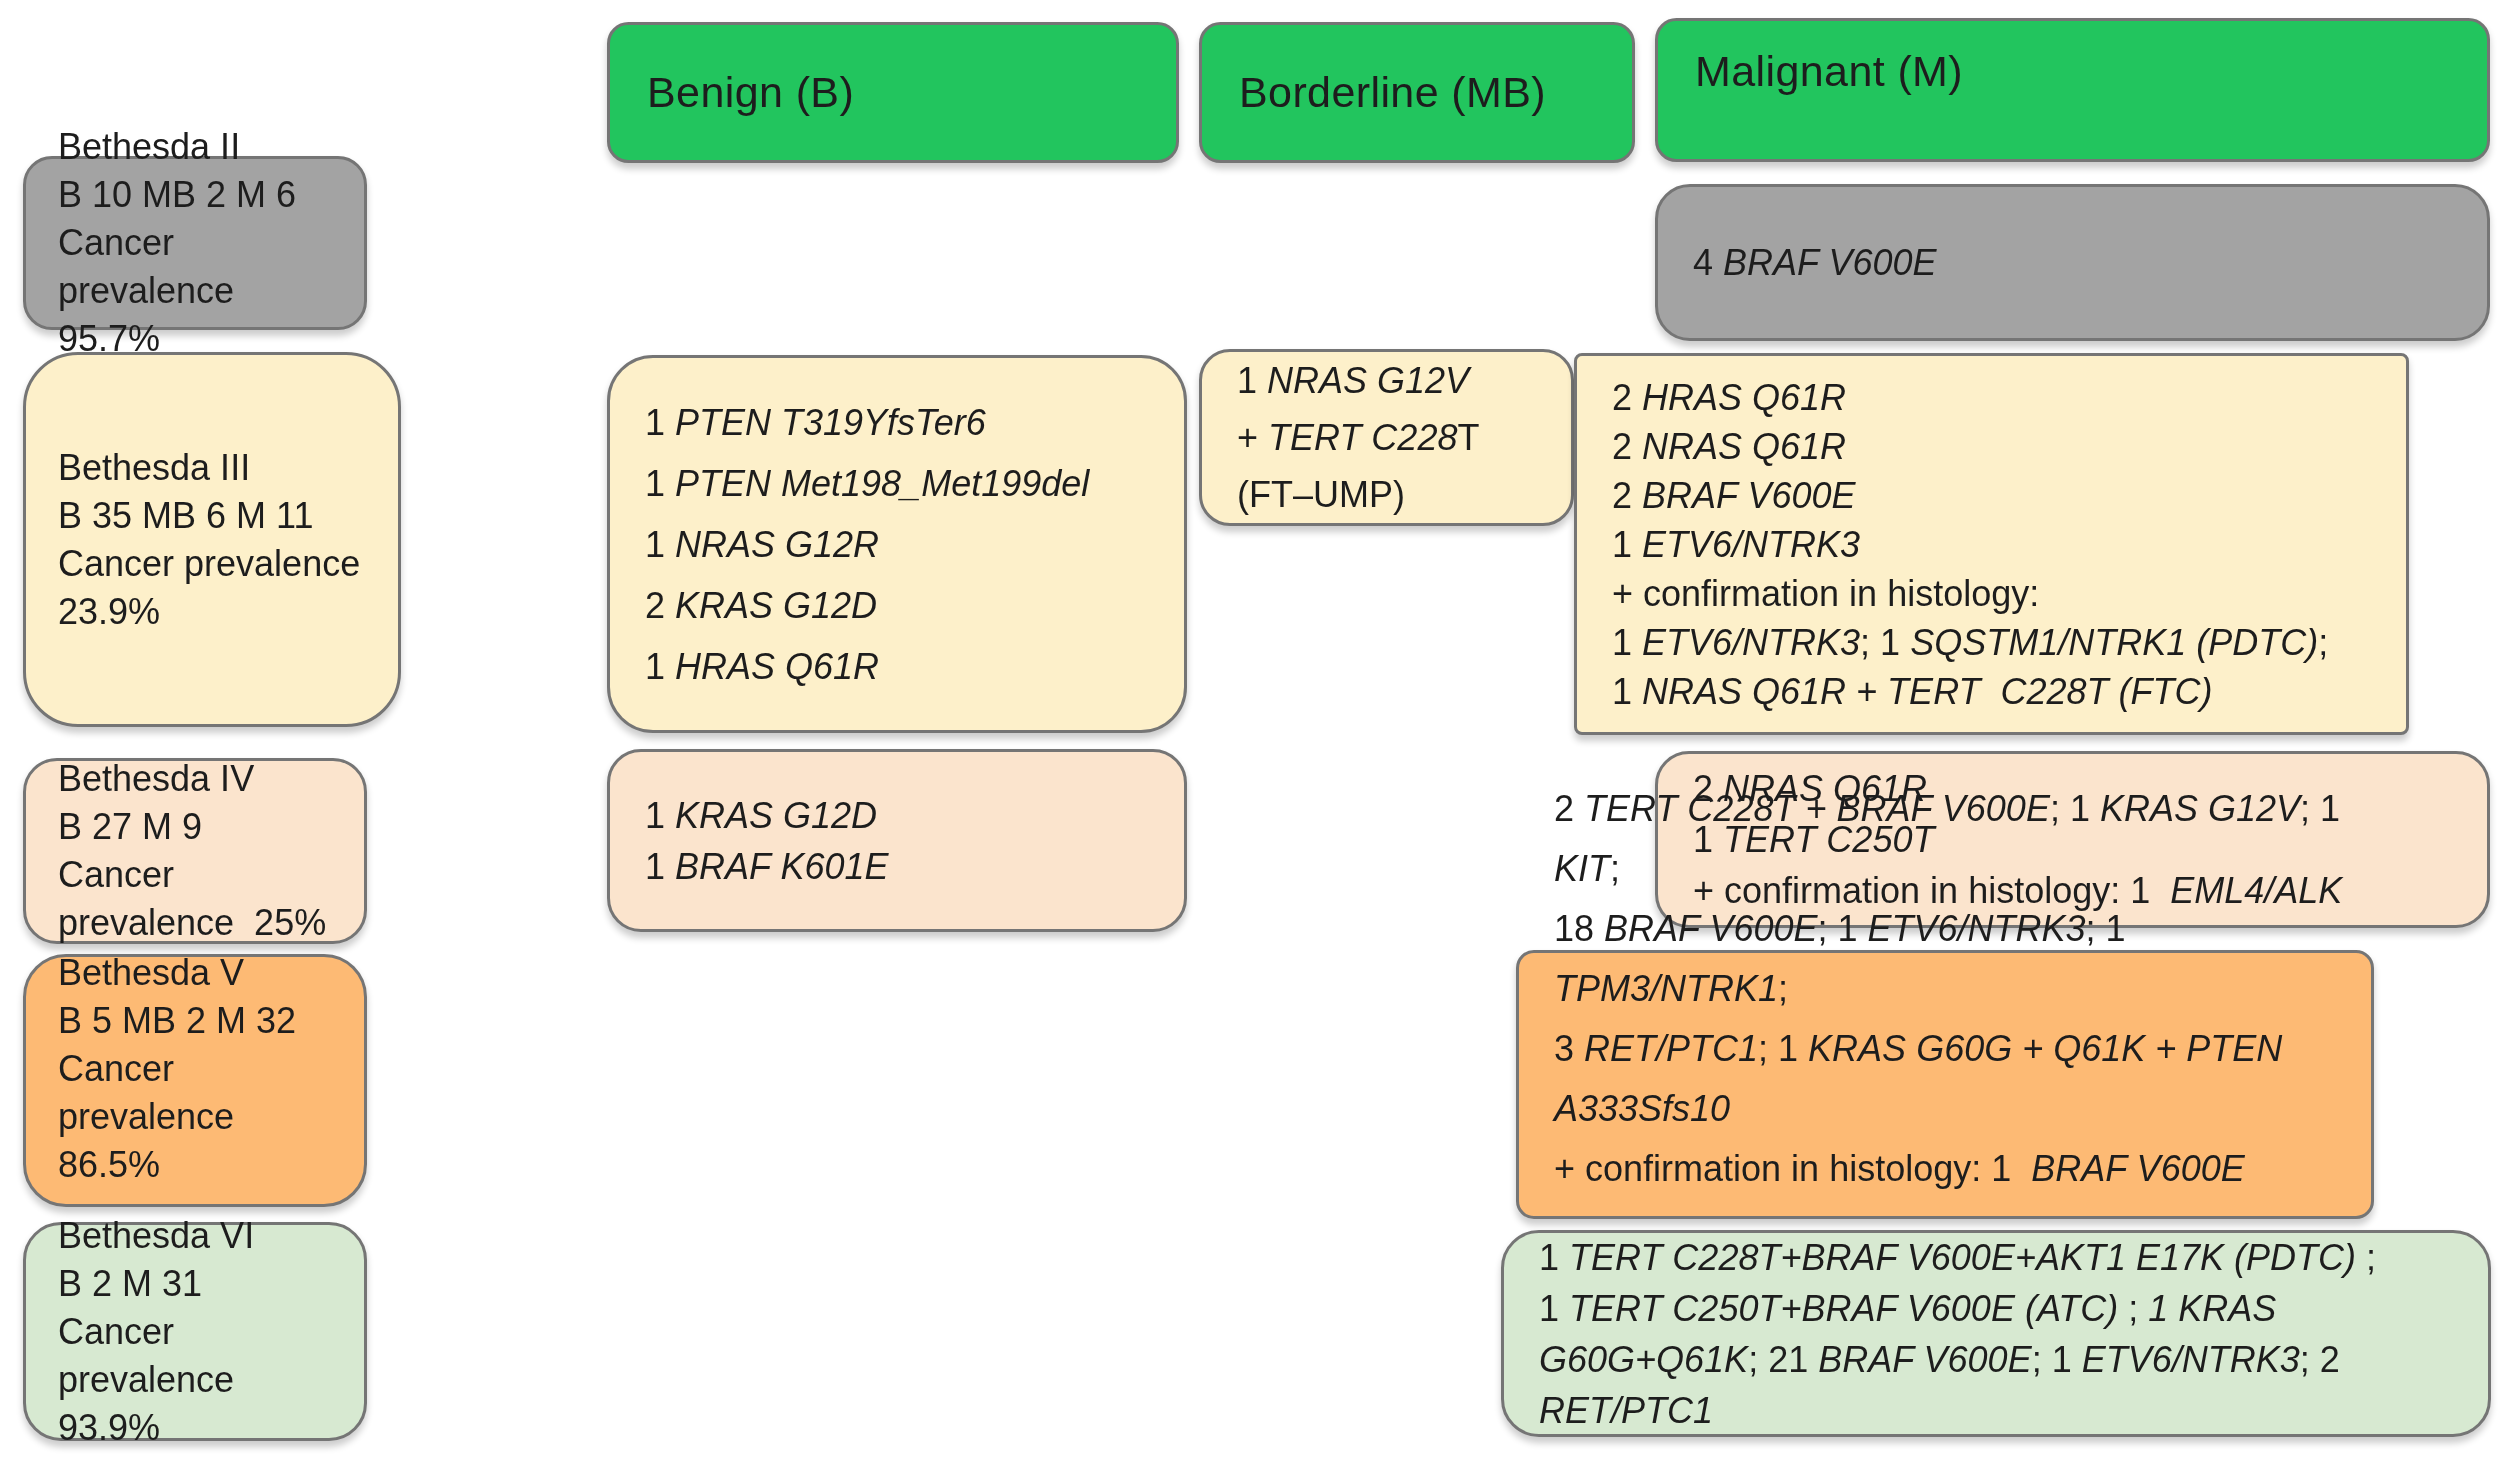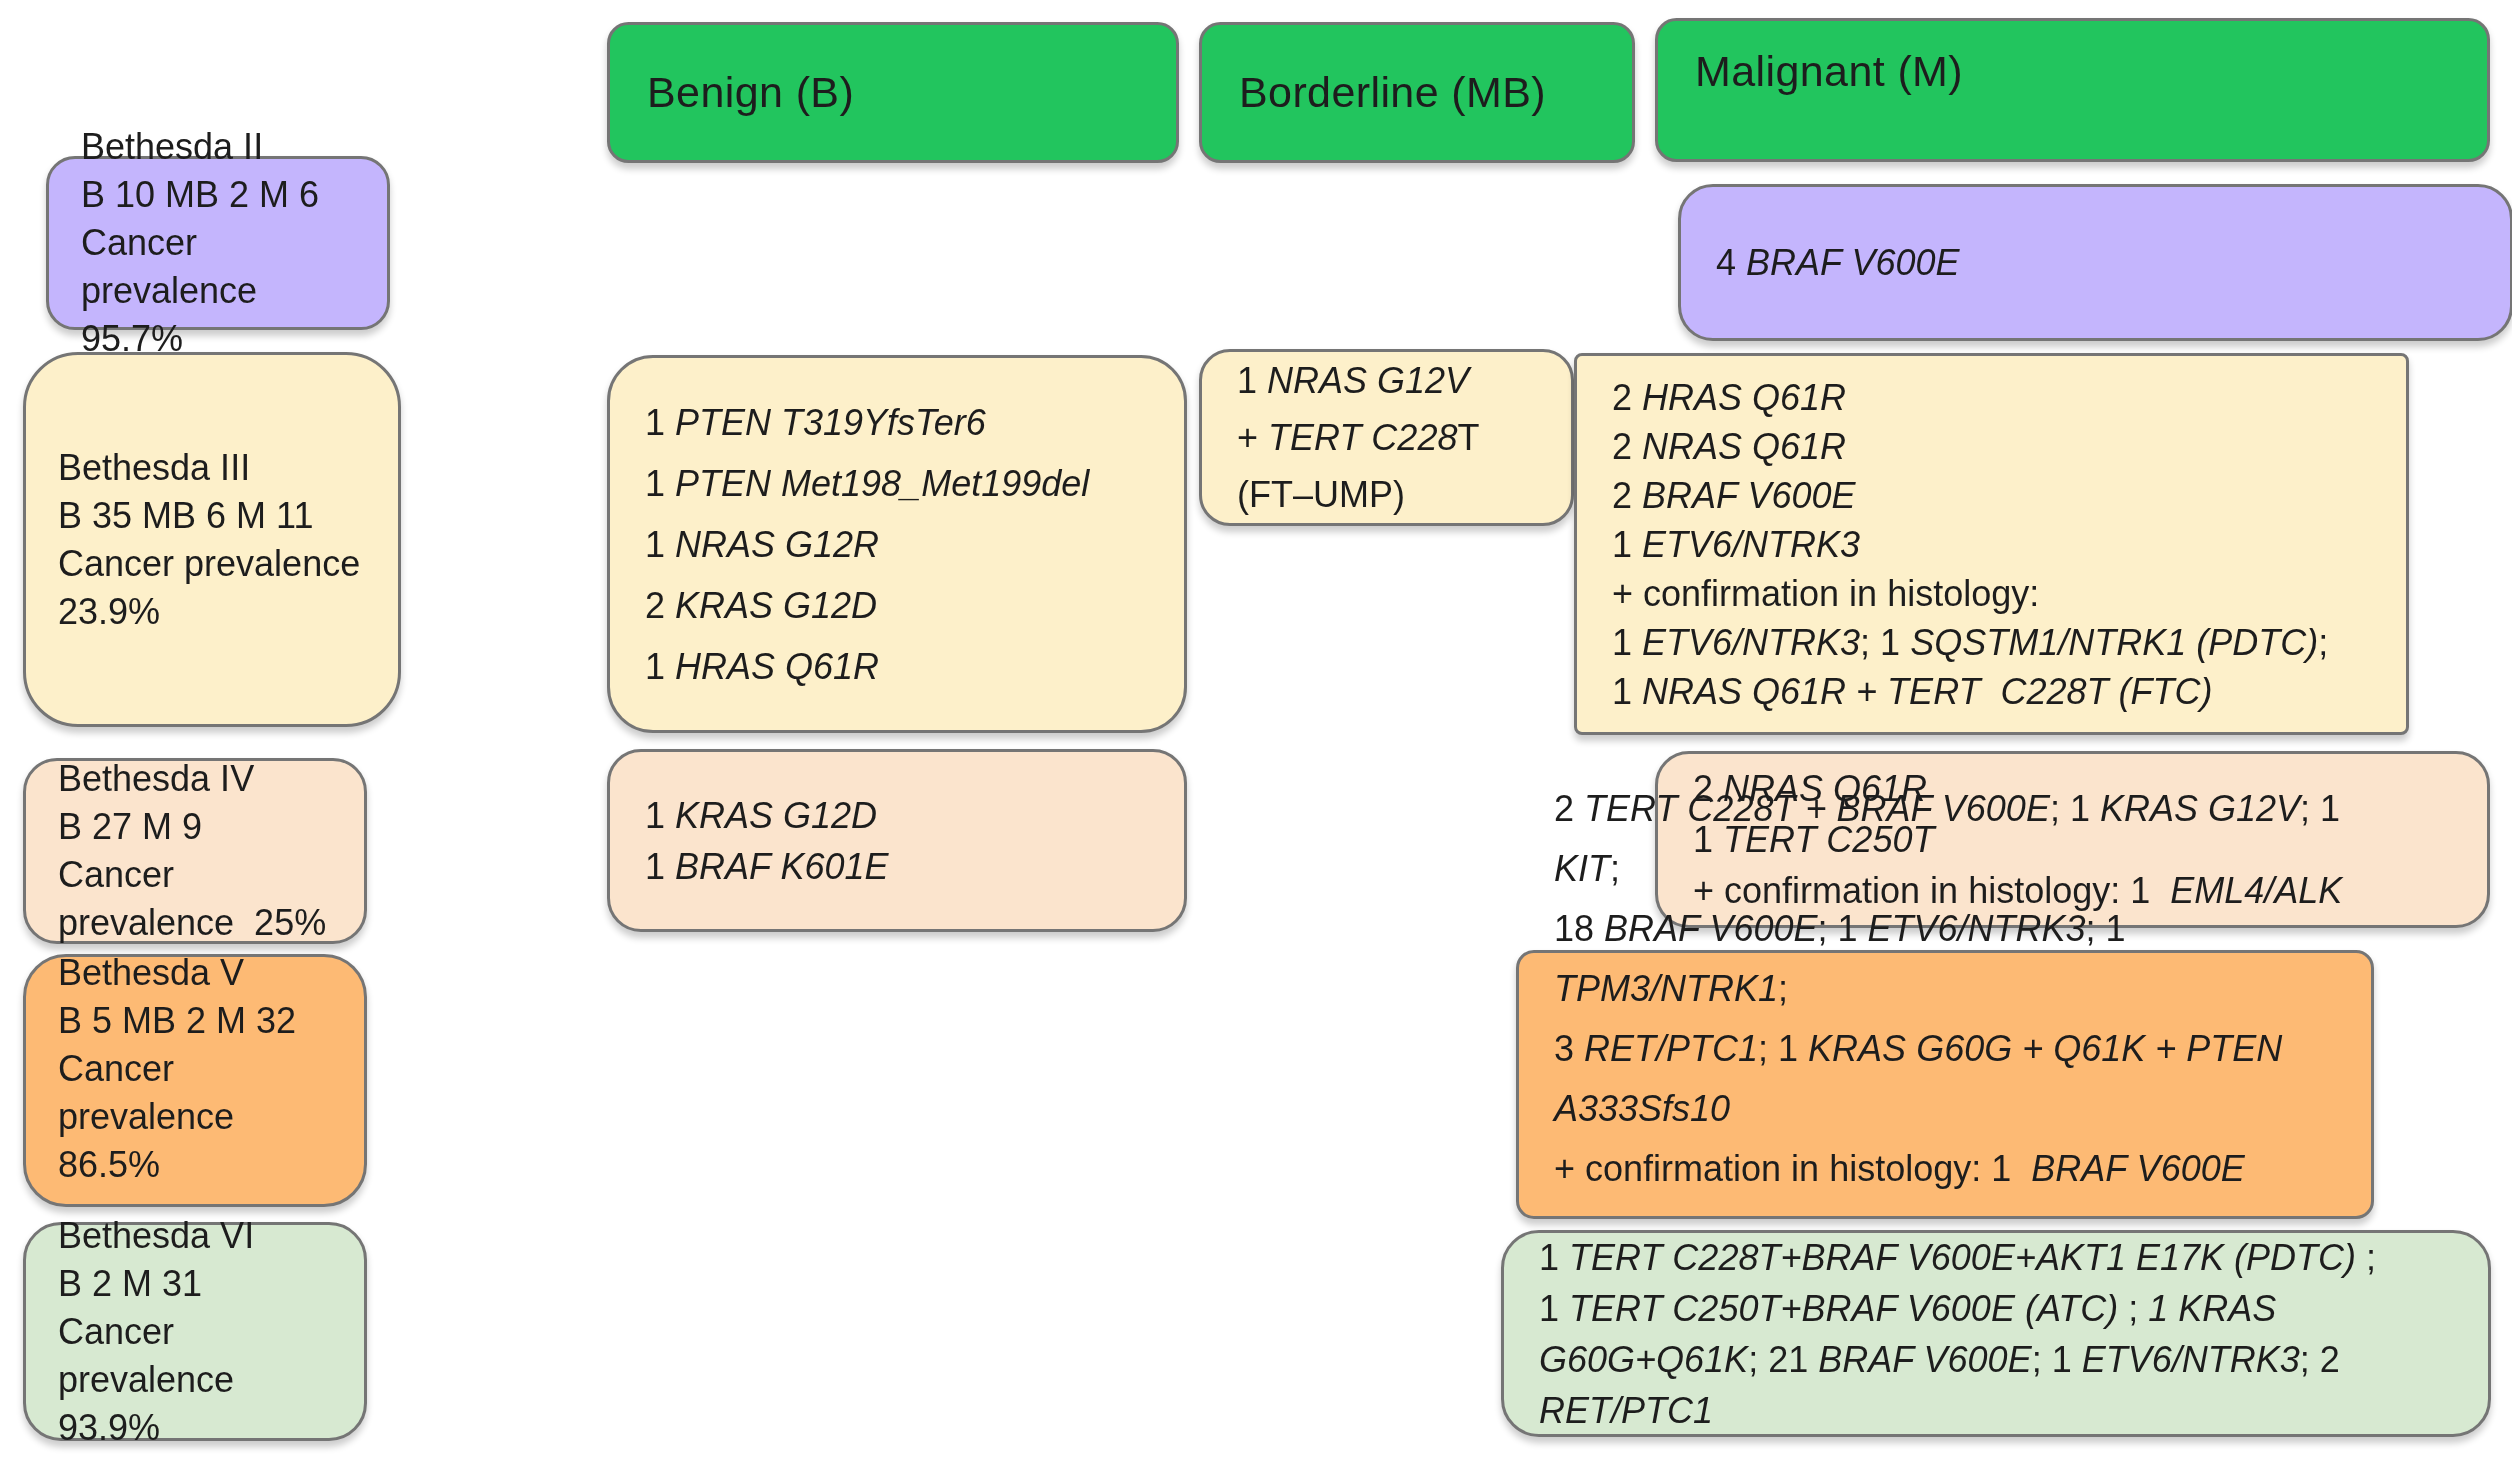--- a/index.html
+++ b/index.html
@@ -47,21 +47,21 @@
     padding:17px 21.5px 17px 35px;
     font-size:36px;
     line-height:49px;
   }
   .lh80{line-height:61px;}
   .lh74{line-height:57px;}
   .lh78{line-height:60px;}
   .lh66{line-height:51px;}
   .line{white-space:pre-wrap;}
   .it{font-style:italic;}
-  .c-gray{background:#c4b5fd;margin-left:23px;}
+  .c-gray{background:#a3a3a3;}
   .c-yellow{background:#fdf0ca;}
   .c-peach{background:#fbe4cd;}
   .c-blue{background:#fdba74;justify-content:flex-end;}
   .c-green{background:#d7e9d1;}
 </style>
 </head>
 <body>
 
 <div class="canvas">
 

